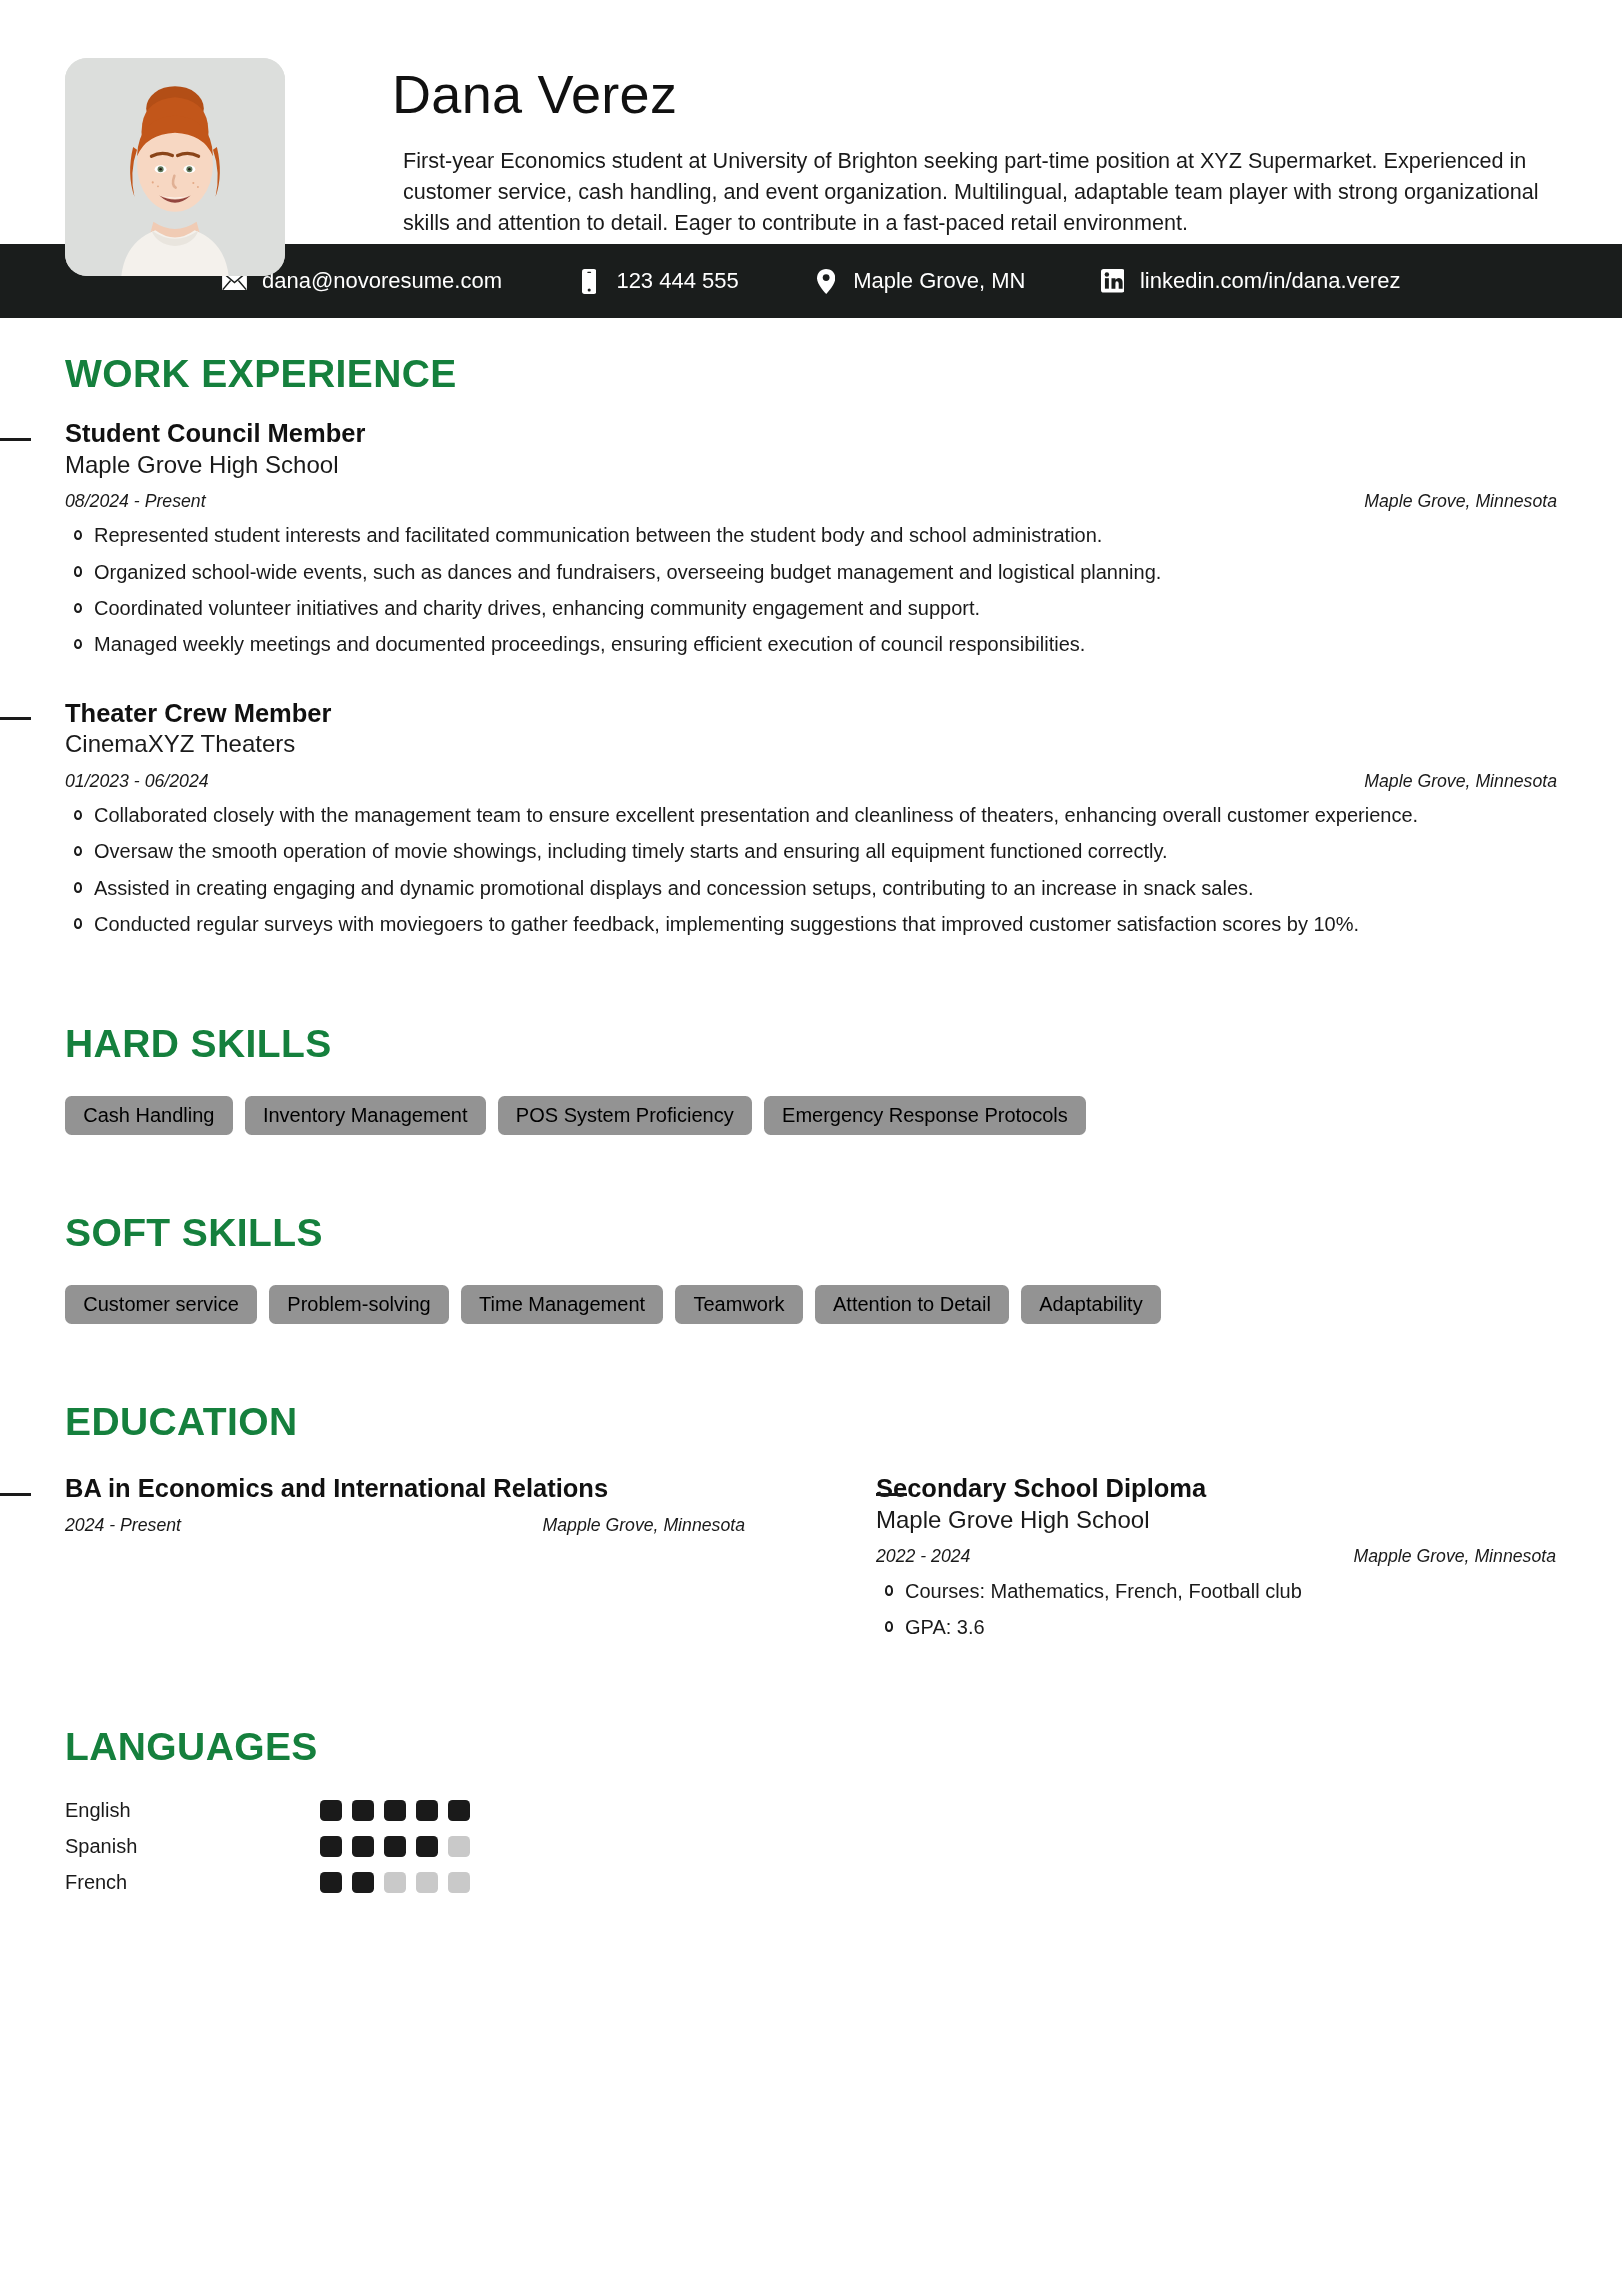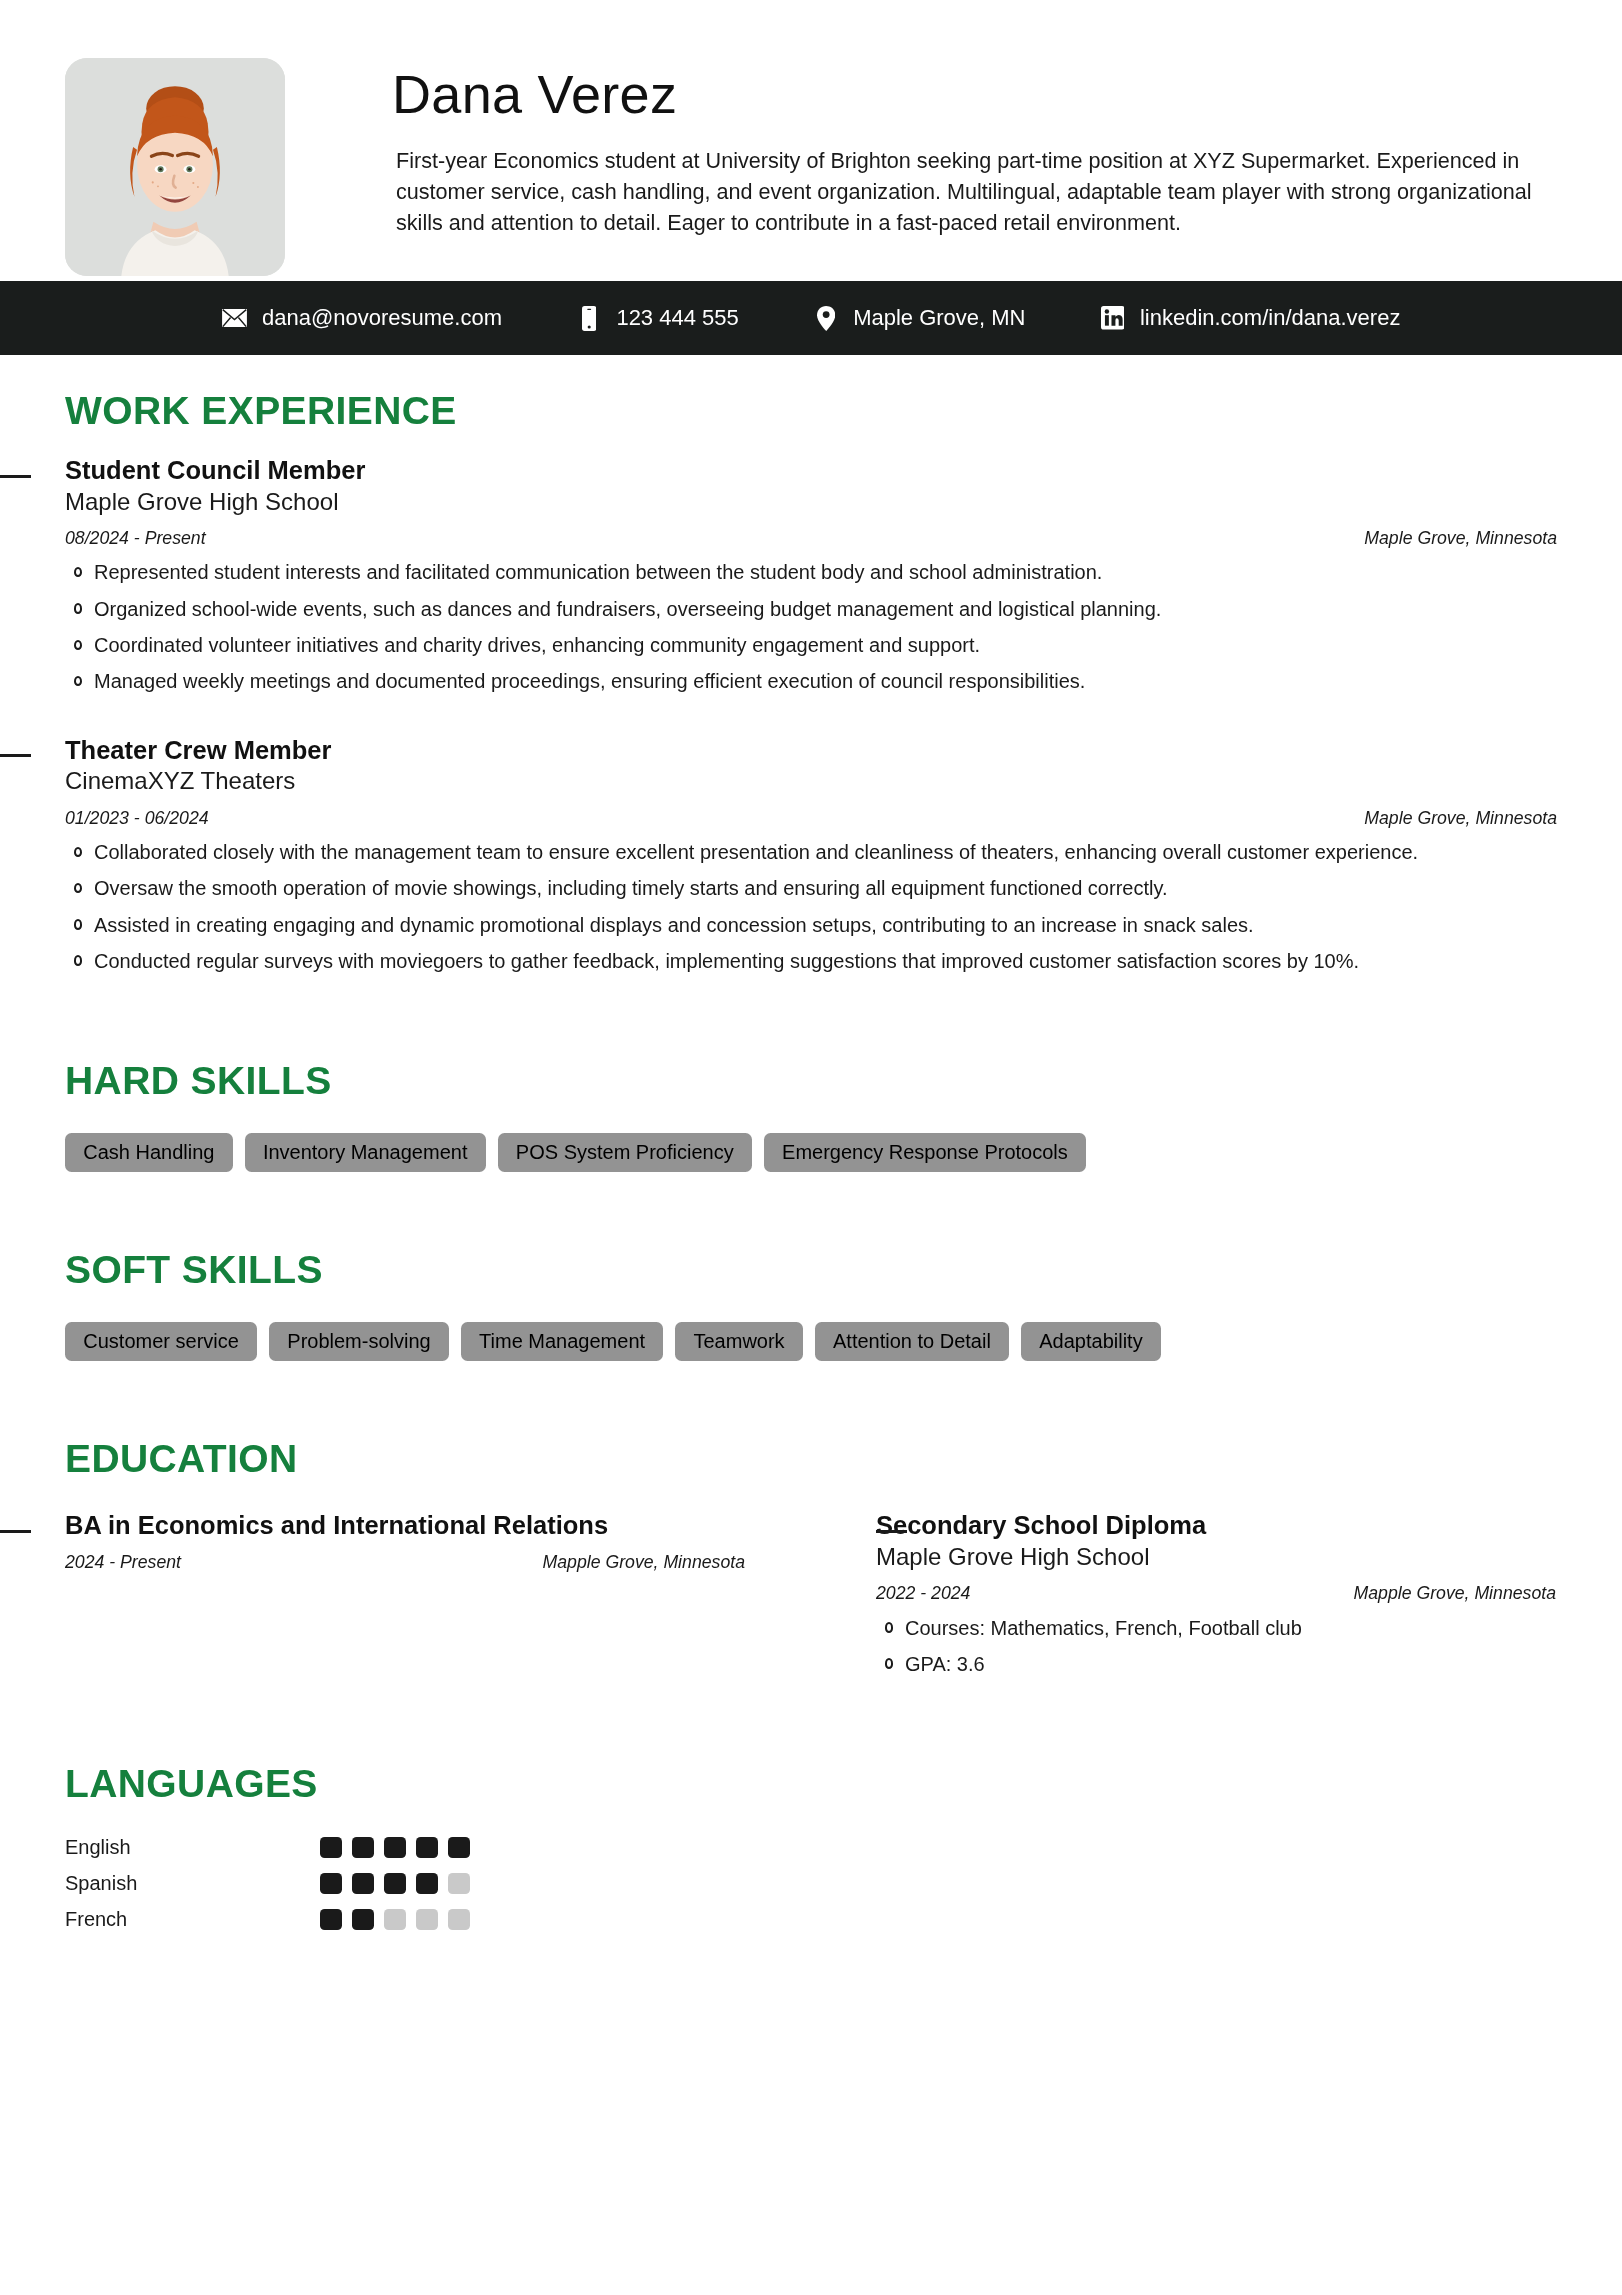--- a/index.html
+++ b/index.html
@@ -23,21 +23,21 @@
     position: relative;
     box-sizing: border-box;
   }
 
   
   .header {
     display: flex;
     align-items: flex-start;
     padding: 58px 65px 0 65px;
     box-sizing: border-box;
-    height: 281px;
+    height: 244px;
   }
   .photo-frame {
     width: 220px;
     height: 218px;
     border-radius: 22px;
     background: #dcdedc;
     overflow: hidden;
     flex: 0 0 auto;
     position: relative;
   }
@@ -56,21 +56,21 @@
     color: #111111;
     margin: 0 0 23.6px 0;
     font-stretch: condensed;
   }
   .summary {
     font-size: 21.6px;
     line-height: 1.45;
     color: #1a1a1a;
     font-weight: 400;
     max-width: 1171px;
-    margin: 4px;
+    margin: 11px;
   }
 
   
   .contact-bar {
     background: #1a1d1c;
     height: 74px;
     display: flex;
     align-items: center;
     justify-content: center;
     gap: 0px;

